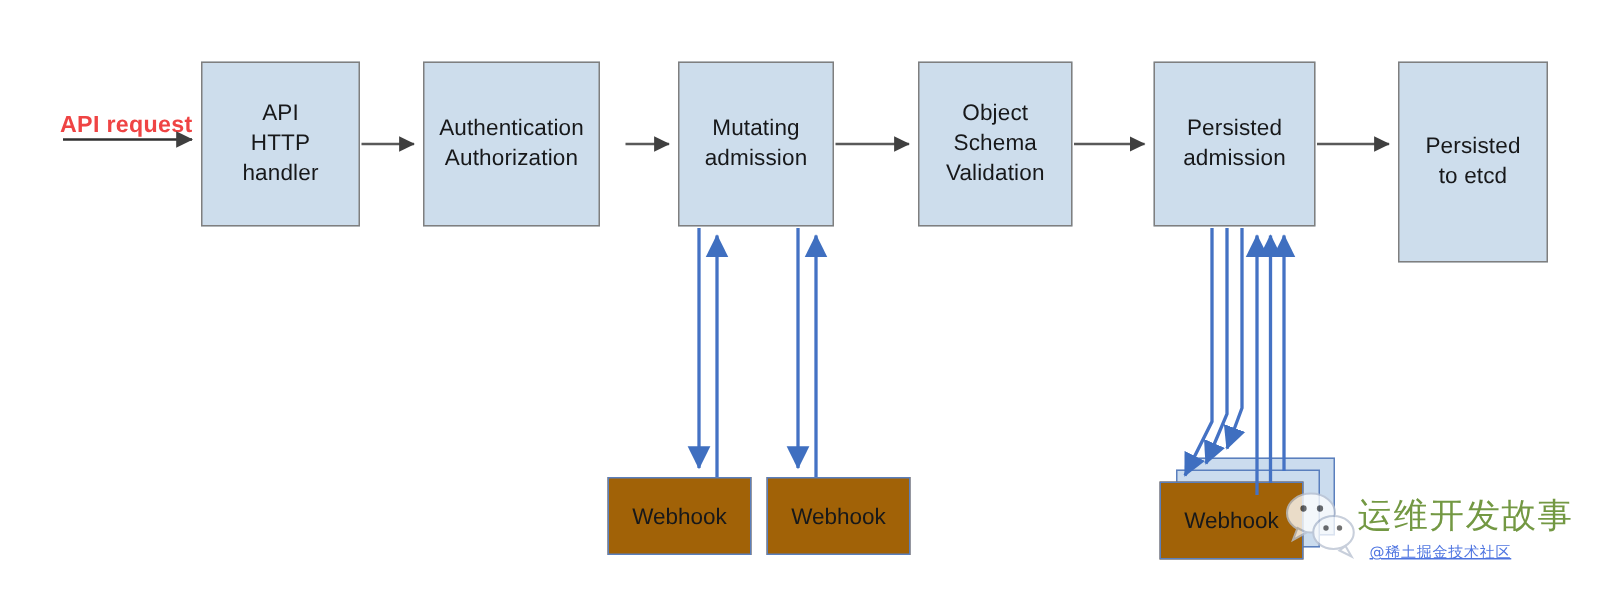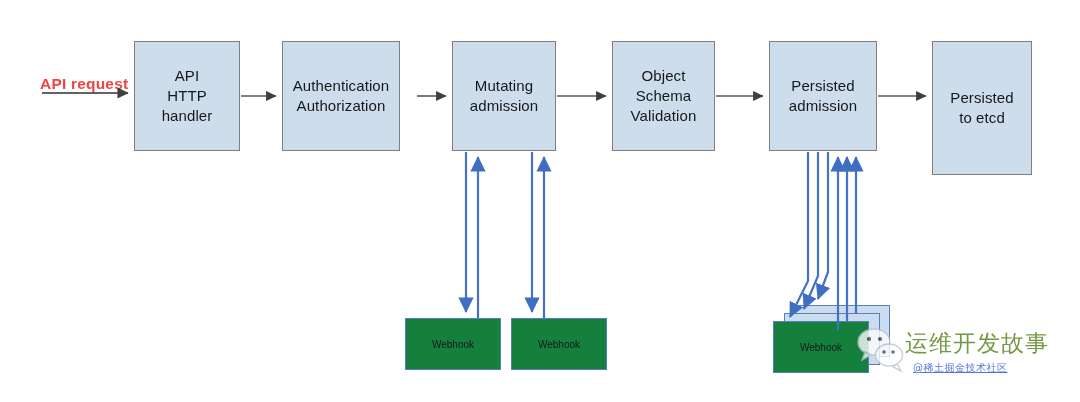--- a/index.html
+++ b/index.html
@@ -30,28 +30,28 @@
     font-size: 15px;
     line-height: 1.32;
     letter-spacing: .1px;
   }
   .pbox .lbl { display: block; white-space: pre-line; }
 
   
   .wbox {
     position: absolute;
     box-sizing: border-box;
-    background: #15803d;
+    background: #a16207;
     border: 1.6px solid #5a7fbd;
     display: flex;
     align-items: center;
     justify-content: center;
     text-align: left;
     color: #17181a;
-    font-size: 10px;
+    font-size: 15px;
   }
   .wbox-ghost {
     position: absolute;
     box-sizing: border-box;
     background: #cbdcee;
     border: 1.6px solid #5a7fbd;
   }
 
   
   .entry-label {

